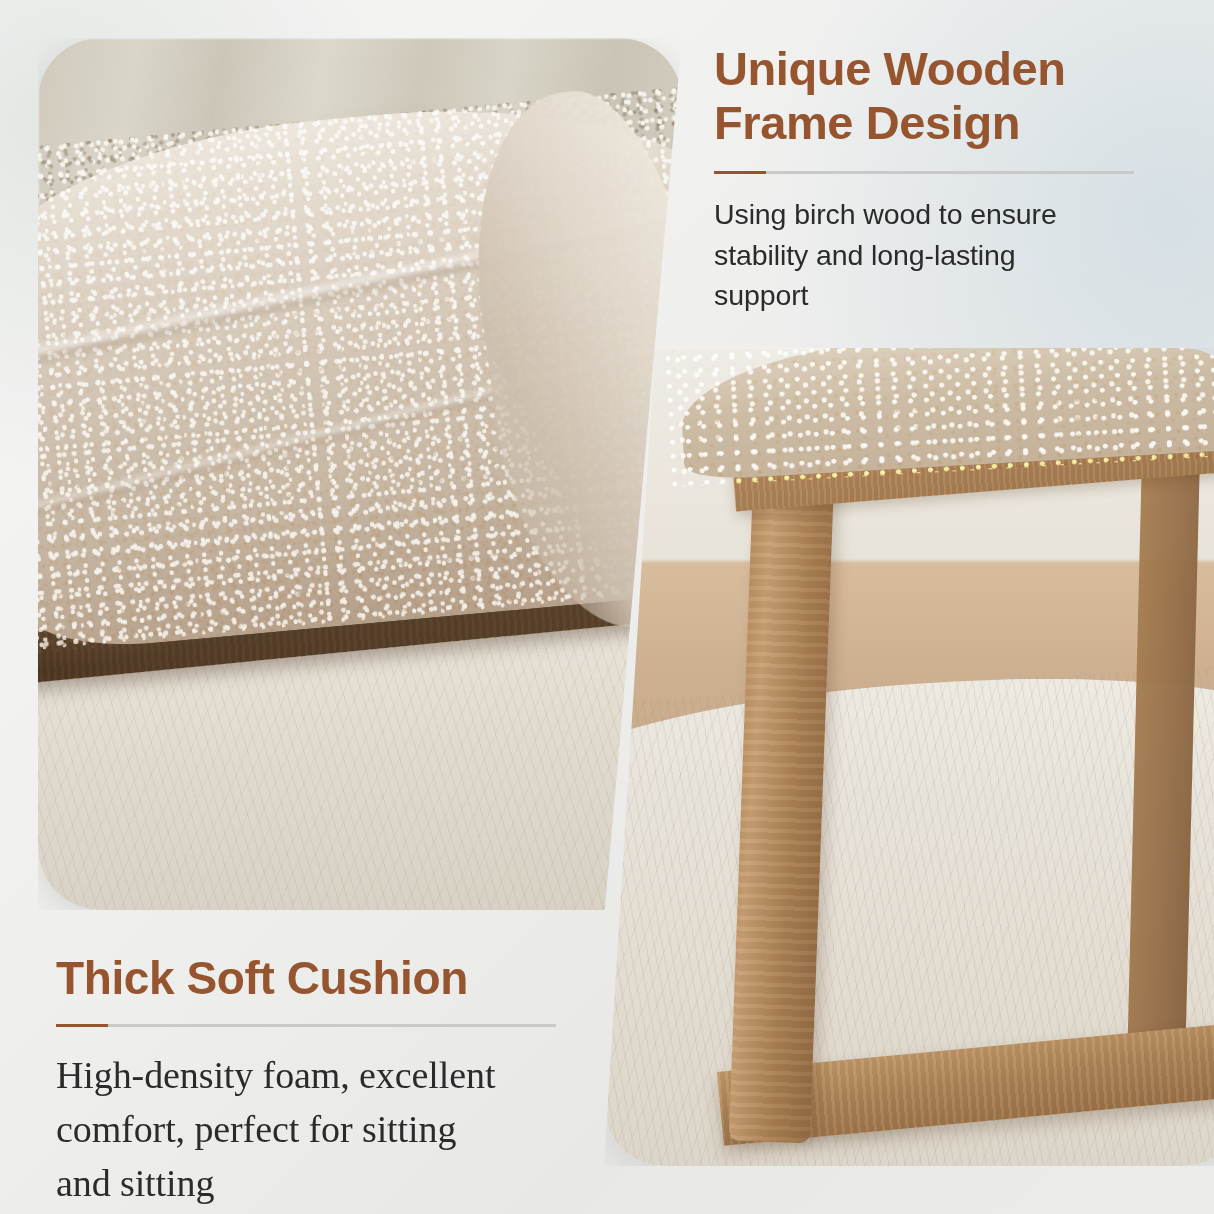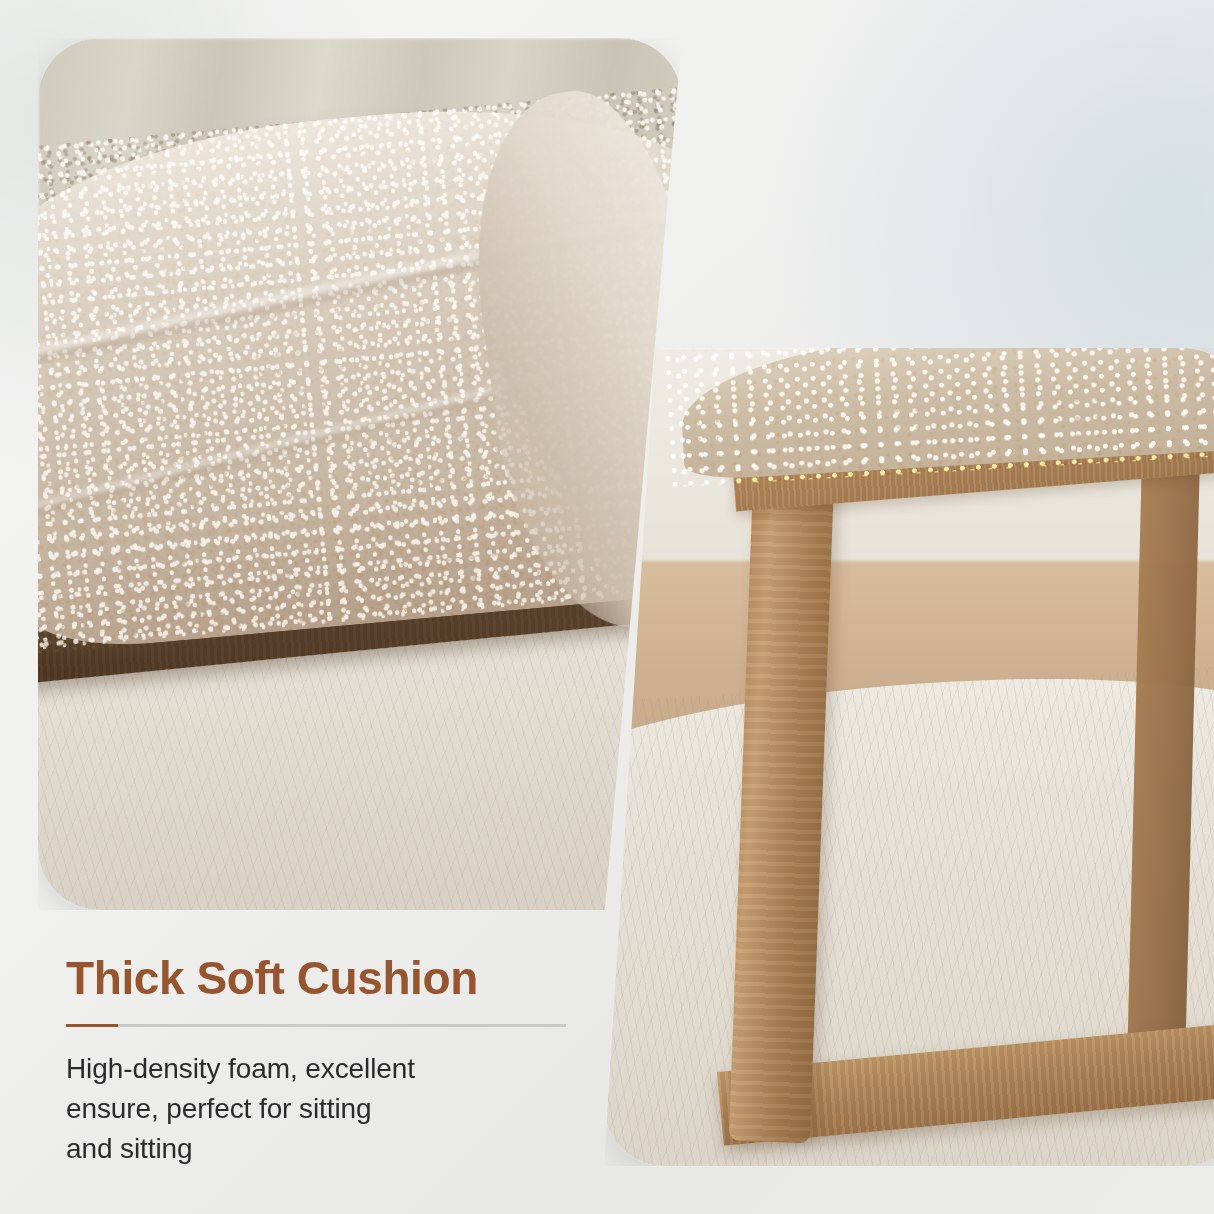--- a/index.html
+++ b/index.html
@@ -194,21 +194,21 @@
       radial-gradient(circle at 42% 62%, rgba(116, 90, 66,.48) 0 1.9px, rgba(116,90,66,0) 2.4px),
       radial-gradient(circle at 68% 28%, rgba(255,252,246,.90) 0 2.4px, rgba(255,252,246,0) 2.9px),
       radial-gradient(circle at 88% 70%, rgba(120, 95, 70,.44) 0 1.8px, rgba(120,95,70,0) 2.3px);
     background-size: 16px 14px, 20px 18px, 18px 16px, 22px 19px;
     mix-blend-mode: overlay; opacity:.95;
   }
 
   
   .txt { position:absolute; }
   #text-wooden-frame { left:714px; top:42px; width:420px; }
-  #text-cushion      { left:56px;  top:952px; width:500px;margin-left:10px; }
+  #text-cushion      { left:56px;  top:952px; width:500px; }
 
   .headline{
     color:#96552F;
     font-weight:bold;
     font-size:47px;
     line-height:1.14;
     letter-spacing:-0.4px;
   }
   #text-cushion .headline{ font-size:46px; }
 
@@ -217,21 +217,21 @@
     content:""; position:absolute; left:0; top:0; height:3px; width:52px; background:#96552F;
   }
   #text-cushion .divider{ margin:20px 0 22px 0; }
 
   .body{
     color:#2b2b2b;
     font-size:28.5px;
     line-height:1.42;
     letter-spacing:-0.1px;
   }
-  #text-cushion .body{ font-size:28px; }
+  #text-cushion .body{ font-size:38px;font-family:Liberation Serif, serif; }
 </style>
 </head>
 <body>
 
 <div class="stage">
 
   <div class="card" id="card-cushion">
     <div class="inner">
       <div class="ph">
         <div class="bg-room"></div>
@@ -257,26 +257,38 @@
         <div class="leg-back"></div>
         <div class="stretcher"></div>
         <div class="leg-front"></div>
         <div class="apron"></div>
         <div class="seat-top"></div>
         <div class="boucle-r"></div>
       </div>
     </div>
   </div>
 
+  <div class="txt" id="text-wooden-frame">
+    <div class="headline">
+      <div>Unique Wooden</div>
+      <div>Frame Design</div>
+    </div>
+    <div class="divider"></div>
+    <div class="body">
+      <div>Using birch wood to ensure</div>
+      <div>stability and long-lasting</div>
+      <div>support</div>
+    </div>
+  </div>
 
   <div class="txt" id="text-cushion">
     <div class="headline">
       <div>Thick Soft Cushion</div>
     </div>
     <div class="divider"></div>
     <div class="body">
       <div>High-density foam, excellent</div>
-      <div>ensure, perfect for sitting</div>
+      <div>comfort, perfect for sitting</div>
       <div>and sitting</div>
     </div>
   </div>
 
 </div>
 
 </body></html>

